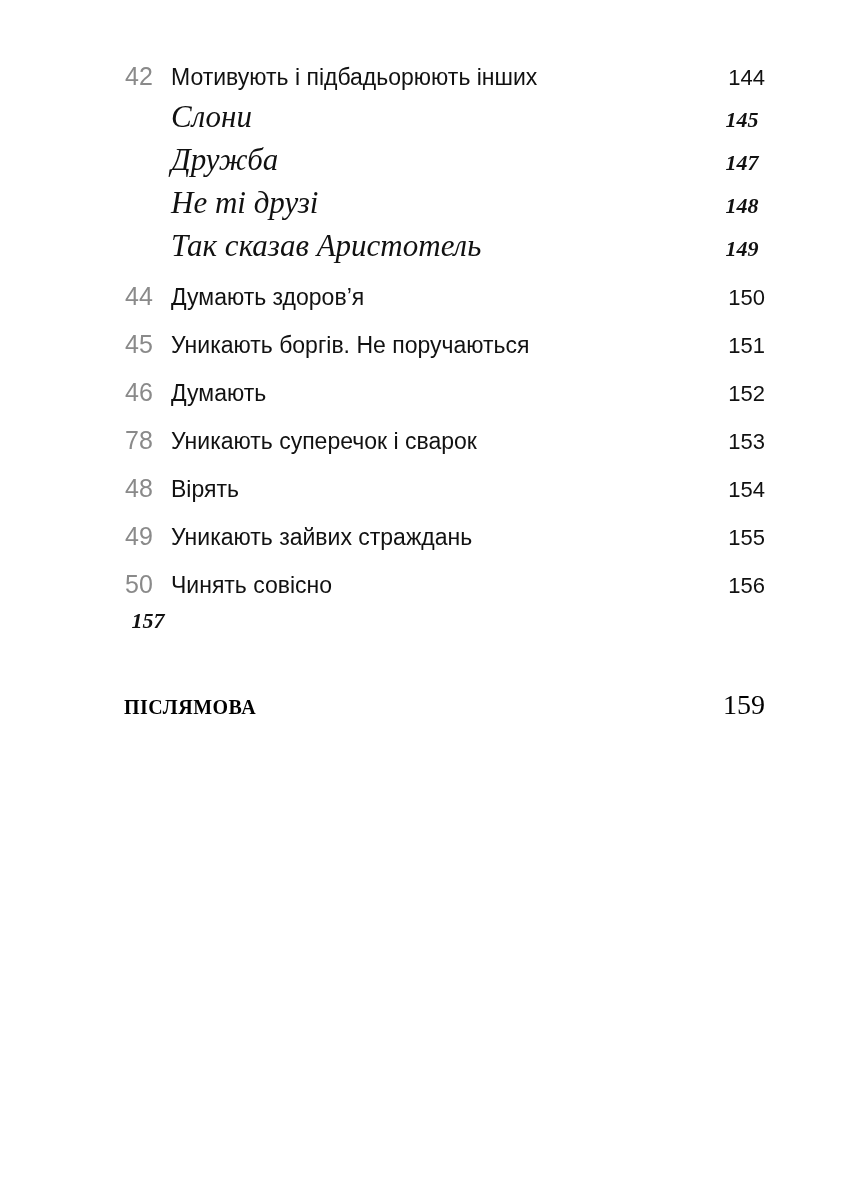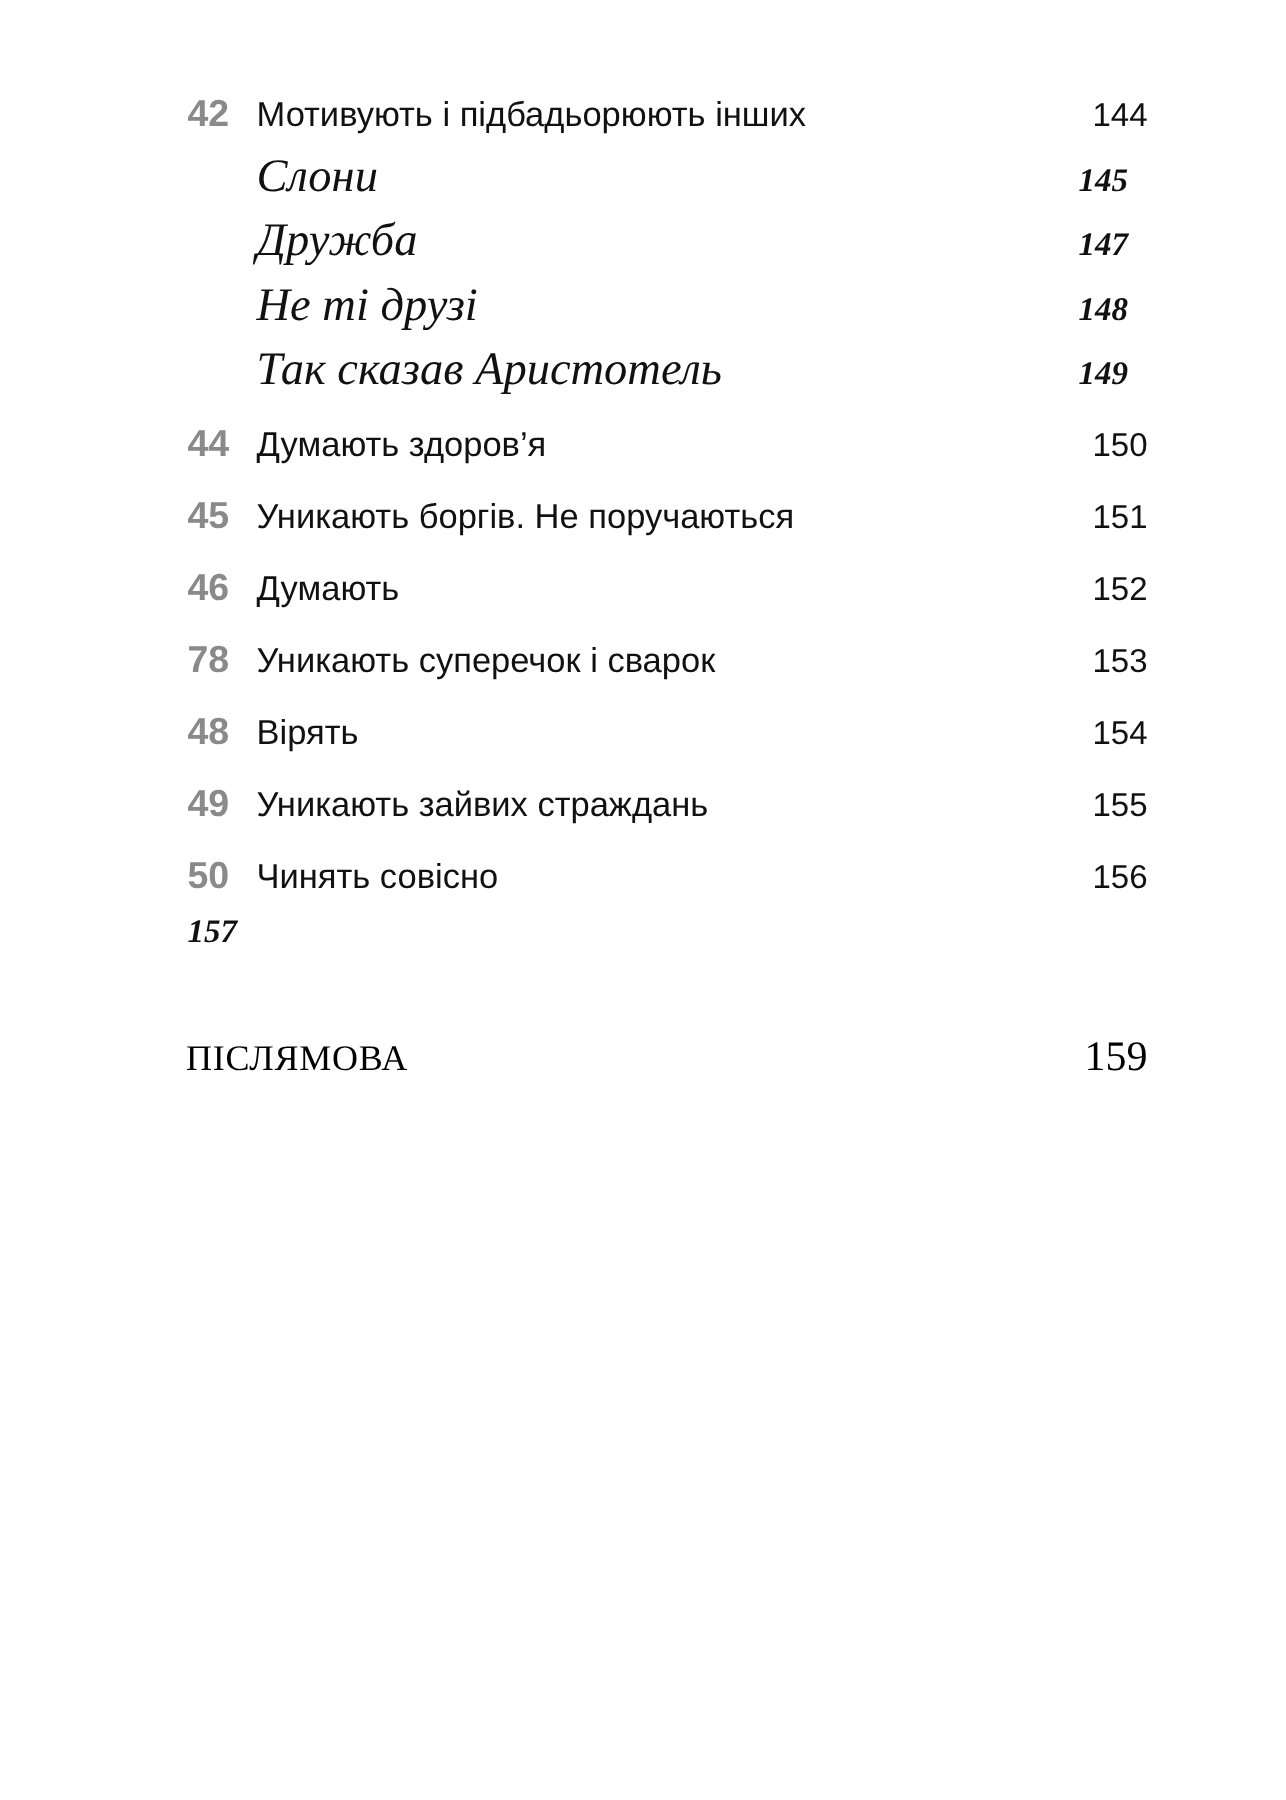--- a/index.html
+++ b/index.html
@@ -33,21 +33,21 @@
   }
   .entry.chapter:first-child {
     margin-top: 0;
   }
   .entry.chapter .left {
     display: flex;
     align-items: baseline;
   }
   .entry.chapter .num {
     font-family: "Liberation Sans", sans-serif;
-    font-weight: bold;
+    font-weight: normal;
     font-size: 25px;
     color: #8a8a8a;
     min-width: 46px;
     text-align: left;
     letter-spacing: 0px;
   }
   .entry.chapter .title {
     font-family: "Liberation Sans", sans-serif;
     font-size: 23px;
     font-weight: 400;
@@ -79,35 +79,35 @@
     font-size: 31px;
     color: #111111;
     line-height: 1.1;
   }
   .entry.sub .pg {
     font-family: "Liberation Serif", serif;
     font-style: italic;
     font-weight: bold;
     font-size: 22px;
     color: #111111;
-    text-align: left;
+    text-align: center;
     min-width: 46px;
   }
   
   .afterword {
     display: flex;
     align-items: baseline;
     justify-content: space-between;
     margin-top: 55px;
     margin-left: -1px;
   }
   .afterword .title {
     font-family: "Liberation Serif", serif;
-    font-weight: normal;
-    font-size: 24px;
+    font-weight: bold;
+    font-size: 20px;
     letter-spacing: 0.5px;
     color: #000000;
   }
   .afterword .pg {
     font-family: "Liberation Serif", serif;
     font-size: 28px;
     color: #000000;
     min-width: 46px;
     text-align: right;
   }

